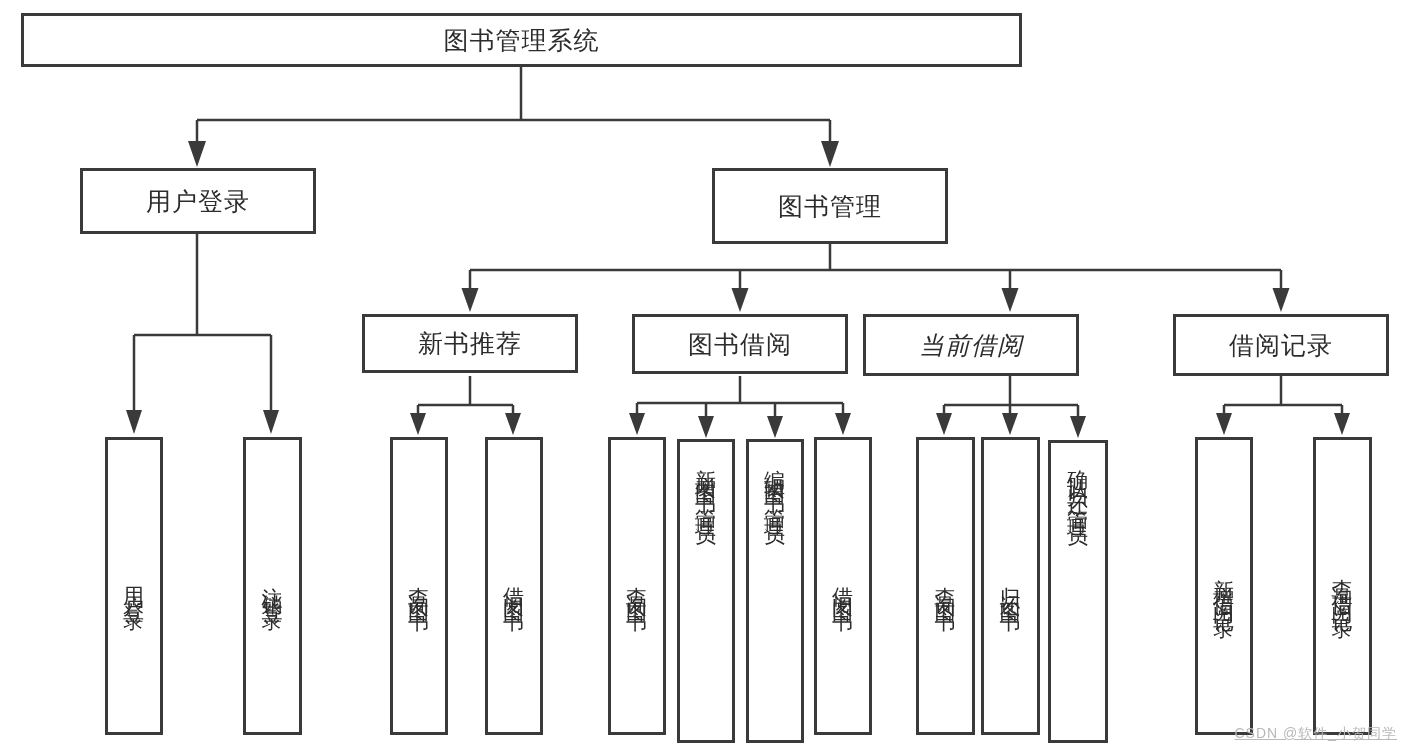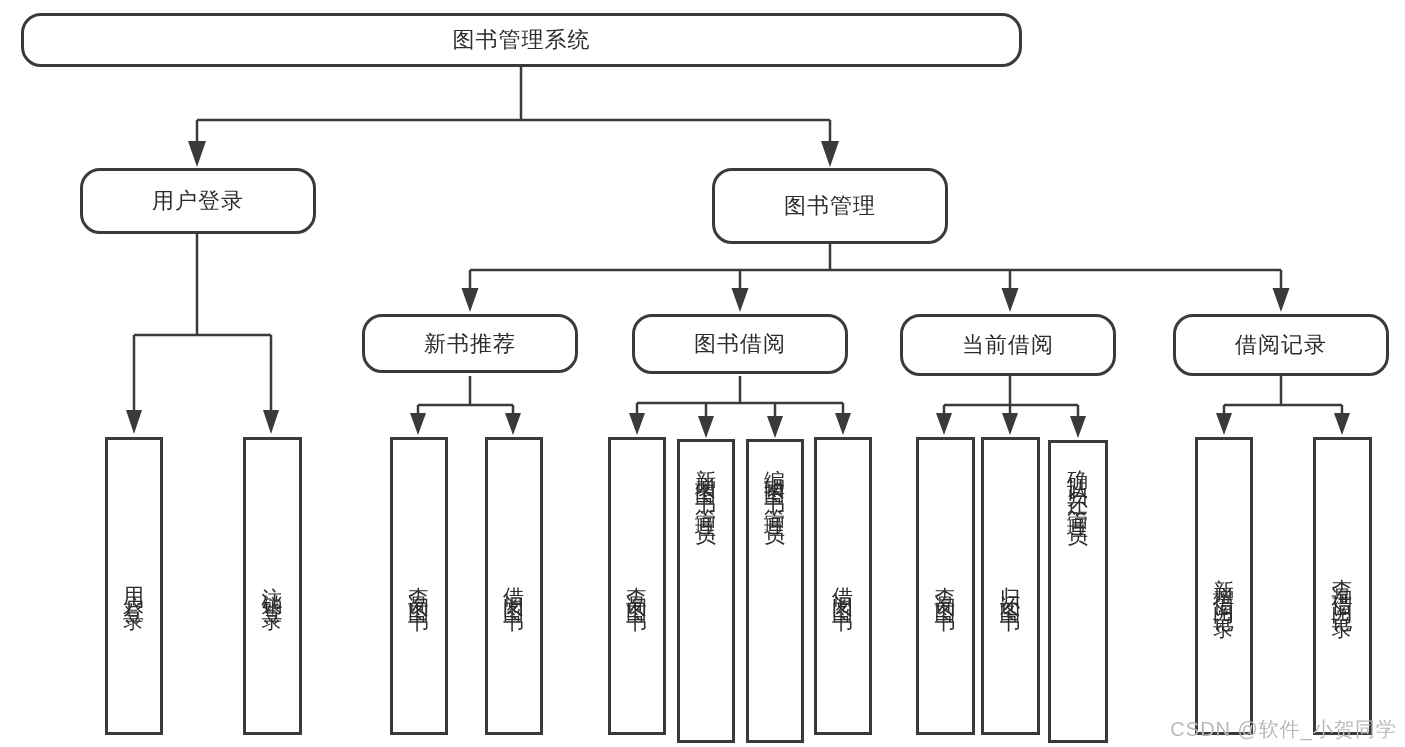--- a/index.html
+++ b/index.html
@@ -16,38 +16,39 @@
     position: absolute;
     box-sizing: border-box;
     background: #ffffff;
     border: 3px solid #3a3a3a;
     display: flex;
     align-items: center;
     justify-content: center;
     color: #2c2c2c;
     text-align: center;
   }
-  .node.h { font-size: 22px; letter-spacing: 1px; border-radius: 20px; }
+  .node.h { font-size: 25px; letter-spacing: 1px; }
   .node.v {
     writing-mode: vertical-rl;
     text-orientation: mixed;
     font-size: 21px;
     letter-spacing: 8px;
     line-height: 1;
     padding: 6px 0;
   }
   .node.v.toptext { justify-content: flex-start; padding-top: 10px; }
   .watermark {
     position: absolute;
     right: 8px;
     bottom: 4px;
-    font-size: 20px;
+    font-size: 14px;
     color: #b9b9b9;
     letter-spacing: 1px;
     white-space: nowrap;
+    text-decoration: underline;
   }
 </style>
 </head>
 <body>
 
 <div class="canvas">
 
   <svg class="wires" width="1405" height="747" viewBox="0 0 1405 747">
     <g stroke="#3a3a3a" stroke-width="2.5" fill="none">
 
@@ -114,21 +115,21 @@
     </g>
   </svg>
 
   <div class="node h" style="left:21px; top:13px; width:1001px; height:54px;">图书管理系统</div>
 
   <div class="node h" style="left:80px; top:168px; width:236px; height:66px;">用户登录</div>
   <div class="node h" style="left:712px; top:168px; width:236px; height:76px;">图书管理</div>
 
   <div class="node h" style="left:362px; top:314px; width:216px; height:59px;text-align:center;">新书推荐</div>
   <div class="node h" style="left:632px; top:314px; width:216px; height:60px;">图书借阅</div>
-  <div class="node h" style="left:900px; top:314px; width:216px; height:62px;">当前借阅</div>
+  <div class="node h" style="left:863px; top:314px; width:216px; height:62px;font-style:italic;">当前借阅</div>
   <div class="node h" style="left:1173px; top:314px; width:216px; height:62px;">借阅记录</div>
 
   <div class="node v" style="left:105px; top:437px; width:58px; height:298px;">用户登录</div>
   <div class="node v" style="left:243px; top:437px; width:59px; height:298px;">注销登录</div>
 
   <div class="node v" style="left:390px; top:437px; width:58px; height:298px;">查询图书</div>
   <div class="node v" style="left:485px; top:437px; width:58px; height:298px;">借阅图书</div>
 
   <div class="node v" style="left:608px; top:437px; width:58px; height:298px;">查询图书</div>
   <div class="node v toptext" style="left:677px; top:439px; width:58px; height:304px;">新增图书（管理员）</div>

